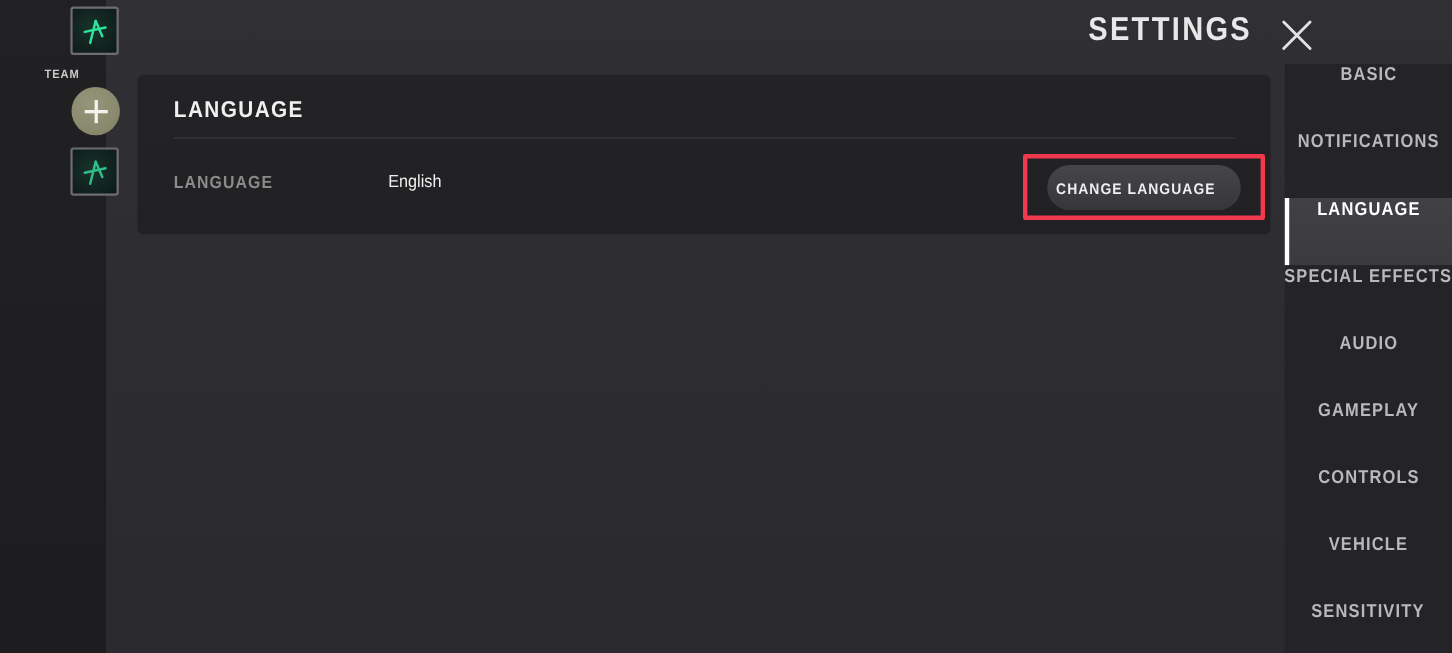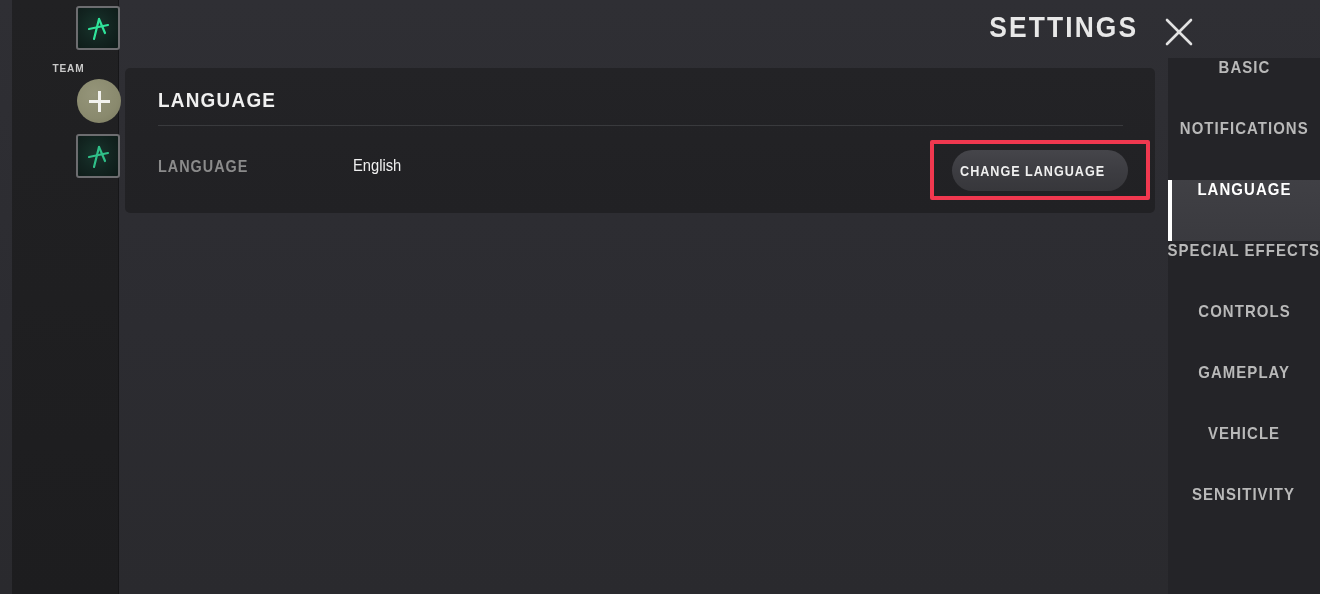--- a/index.html
+++ b/index.html
@@ -15,22 +15,22 @@
   .screen {
     position: relative;
     width: 1320px;
     height: 594px;
     background: linear-gradient(180deg, #2f2f34 0%, #2c2c31 55%, #2a2a2e 100%);
   }
 
   
   .left-rail {
     position: absolute;
-    left: 12px; top: 0;
-    width: 107px;
+    left: 0; top: 0;
+    width: 96px;
     height: 594px;
     background: linear-gradient(180deg, #212123 0%, #1f1f21 50%, #1d1d1f 100%);
     border-right: 1px solid #161618;
     padding-left: 43px;
   }
 
   .avatar-tile {
     position: absolute;
     width: 44px;
     height: 44px;
@@ -316,26 +316,29 @@
     <div class="nav-item">
       <span class="nav-label">NOTIFICATIONS</span>
     </div>
     <div class="nav-item active">
       <span class="nav-label">LANGUAGE</span>
     </div>
     <div class="nav-item">
       <span class="nav-label">SPECIAL EFFECTS</span>
     </div>
     <div class="nav-item">
+      <span class="nav-label">AUDIO</span>
+    </div>
+    <div class="nav-item">
+      <span class="nav-label">GAMEPLAY</span>
+    </div>
+    <div class="nav-item">
       <span class="nav-label">CONTROLS</span>
     </div>
     <div class="nav-item">
-      <span class="nav-label">GAMEPLAY</span>
-    </div>
-    <div class="nav-item">
       <span class="nav-label">VEHICLE</span>
     </div>
     <div class="nav-item">
       <span class="nav-label">SENSITIVITY</span>
     </div>
   </div>
 
 </div>
 
 </body></html>

